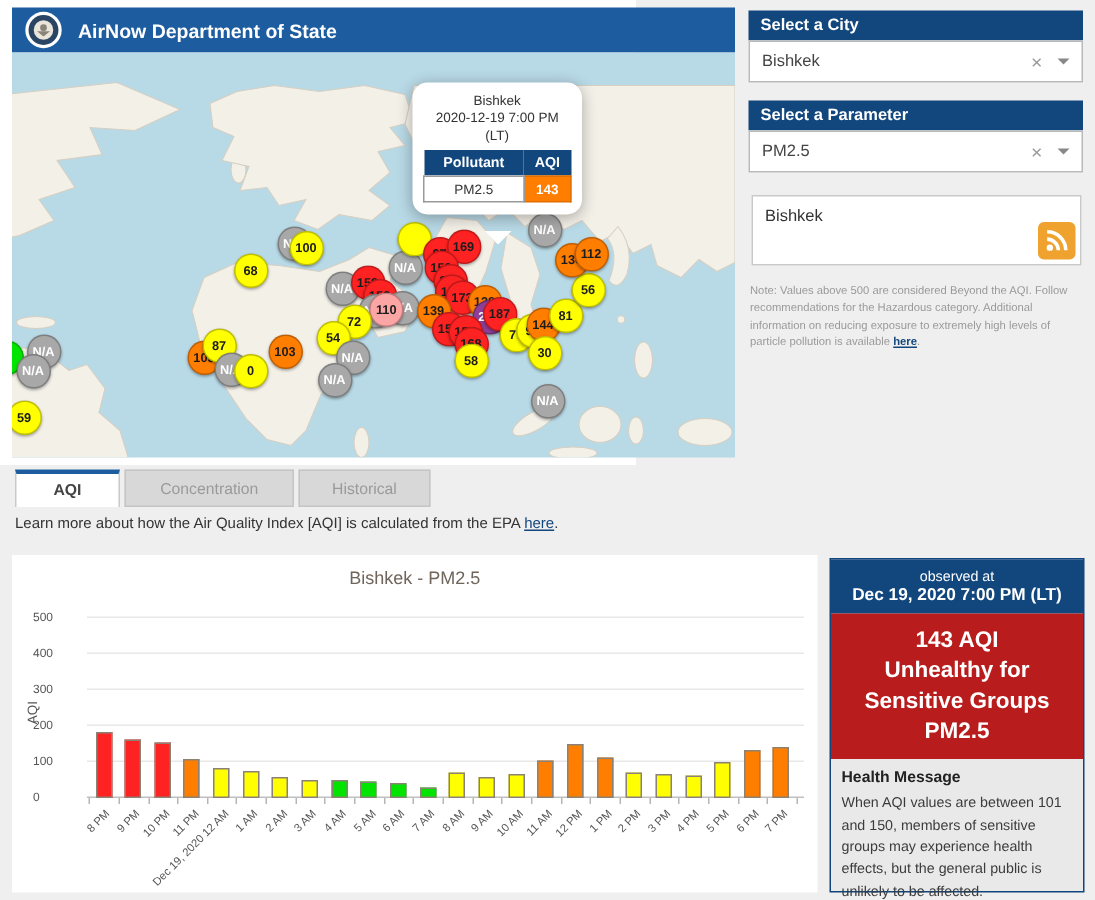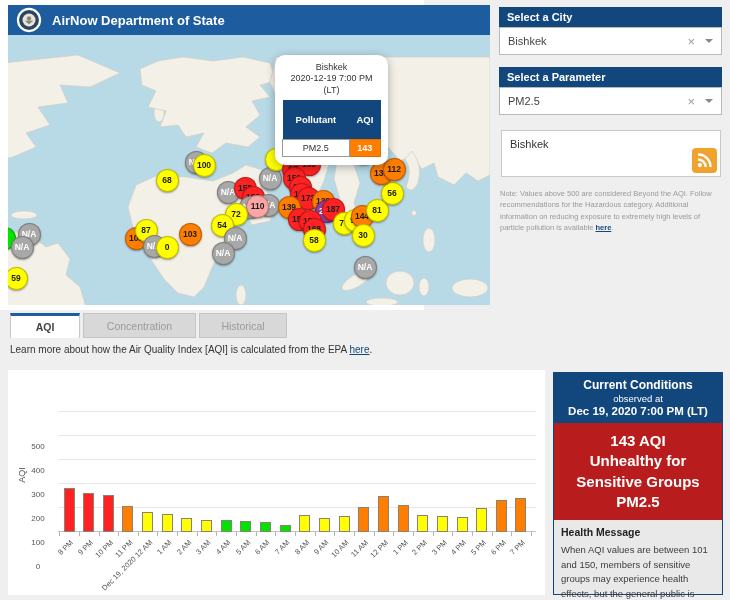--- a/index.html
+++ b/index.html
@@ -18,21 +18,21 @@
 
   .marker { position:absolute; width:23px; height:23px; border-radius:50%;
     display:flex; align-items:center; justify-content:center;
     font-size:8.5px; font-weight:bold; border:1px solid rgba(0,0,0,0.25);
     box-shadow:0 1px 2px rgba(0,0,0,0.35); cursor:pointer; }
 
   #map-popup { position:absolute; left:267px; top:20px; width:113px; background:#ffffff;
     border-radius:10px; box-shadow:0 2px 10px rgba(0,0,0,0.3); padding:7px 7px 8px 7px; z-index:50; }
   #map-popup .pp-line { text-align:center; font-size:9px; color:#333; line-height:1.25; }
   #map-popup table { width:100%; border-collapse:collapse; margin-top:4px; }
-  #map-popup th { background:#12477e; color:#fff; font-size:9.5px; padding:14px 2px; }
+  #map-popup th { background:#12477e; color:#fff; font-size:9.5px; padding:3px 2px; }
   #map-popup td { font-size:9px; text-align:center; padding:3px 2px; }
   #map-popup td.pollutant { background:#fff; border:1px solid #999; color:#333; }
   #map-popup td.aqi-val { background:#ff7e00; color:#fff; font-weight:bold; border:1px solid #e06f00; }
   #popup-tip { position:absolute; left:315px; top:119px; width:0; height:0; z-index:49;
     border:9px solid transparent; border-top-color:#ffffff; }
 
   
   .tab { position:absolute; top:313px; height:25px; display:flex; align-items:center; justify-content:center;
     font-size:10.5px; cursor:pointer; }
   #tab-aqi { left:10px; width:70px; background:#ffffff; border:1px solid #c9c9c9; border-top:3px solid #1d5c9e;
@@ -45,21 +45,21 @@
 
   
   #chart-panel { position:absolute; left:8px; top:370px; width:537px; height:225px; background:#ffffff; }
   #chart-title { position:absolute; left:0; top:8px; width:100%; text-align:center;
     font-size:12px; color:#6f655b; }
   #aqi-axis-label { position:absolute; left:6px; top:100px; font-size:9px; color:#555;
     transform:rotate(-90deg); }
   #plot { position:absolute; left:50px; top:41px; width:478px; height:121px; }
   .gridline { position:absolute; left:0; width:478px; height:1px; background:#e8e8e8; }
   .gridline.base { background:#c0c0c0; }
-  .ytick { position:absolute; left:-36px; width:32px; text-align:center; font-size:8px; color:#555;margin-top:35px; }
+  .ytick { position:absolute; left:-36px; width:32px; text-align:left; font-size:8px; color:#555; }
   .bar { position:absolute; bottom:0; width:11px; border:1px solid #8b8175; cursor:pointer; }
   .xtick { position:absolute; width:1px; height:4px; top:121px; background:#b5b5b5; }
   .xlabel { position:absolute; top:127px; font-size:7.5px; color:#555; white-space:nowrap;
     transform:rotate(-45deg); transform-origin:100% 0; }
 
   
   .sel-header { position:absolute; left:499px; width:223px; height:20px; background:#12477e;
     color:#fff; font-size:11px; font-weight:bold; display:flex; align-items:center; padding-left:8px; }
   .sel-box { position:absolute; left:499px; width:223px; height:28px; background:#fff;
     border:1px solid #b9b9b9; display:flex; align-items:center; cursor:pointer; }
@@ -203,20 +203,21 @@
   </div>
 </div>
 
 <div class="tab" id="tab-aqi">AQI</div>
 <div class="tab" id="tab-conc">Concentration</div>
 <div class="tab" id="tab-hist">Historical</div>
 
 <div id="learn-more"><span>Learn more about how the Air Quality Index [AQI] is calculated from the EPA </span><a>here</a><span>.</span></div>
 
 <div id="chart-panel">
+  <div id="chart-title">Bishkek - PM2.5</div>
   <div id="aqi-axis-label">AQI</div>
   <div id="plot">
       <div class="gridline base" style="top: 120px;"></div>
       <div class="ytick" style="top: 116px;">0</div>
       <div class="gridline" style="top: 96px;"></div>
       <div class="ytick" style="top: 92px;">100</div>
       <div class="gridline" style="top: 72px;"></div>
       <div class="ytick" style="top: 68px;">200</div>
       <div class="gridline" style="top: 48px;"></div>
       <div class="ytick" style="top: 44px;">300</div>
@@ -322,21 +323,20 @@
       <path d="M3 10.5 A 10.5 10.5 0 0 1 13.5 21" stroke="#ffffff" stroke-width="3.4" fill="none"></path>
       <path d="M3 3.5 A 17.5 17.5 0 0 1 20.5 21" stroke="#ffffff" stroke-width="3.4" fill="none"></path>
     </svg>
   </div>
 </div>
 
 <div id="note"><span>Note: Values above 500 are considered Beyond the AQI. Follow recommendations for the Hazardous category. Additional information on reducing exposure to extremely high levels of particle pollution is available </span><a>here</a><span>.</span></div>
 
 <div id="conditions">
   <div id="cond-header">
-    <div class="l1">Current Conditions</div>
     <div class="l2">observed at</div>
     <div class="l3">Dec 19, 2020 7:00 PM (LT)</div>
   </div>
   <div id="cond-orange">
     <div>143 AQI</div>
     <div>Unhealthy for Sensitive Groups</div>
     <div>PM2.5</div>
   </div>
   <div id="cond-health">
     <div class="hm-title">Health Message</div>

